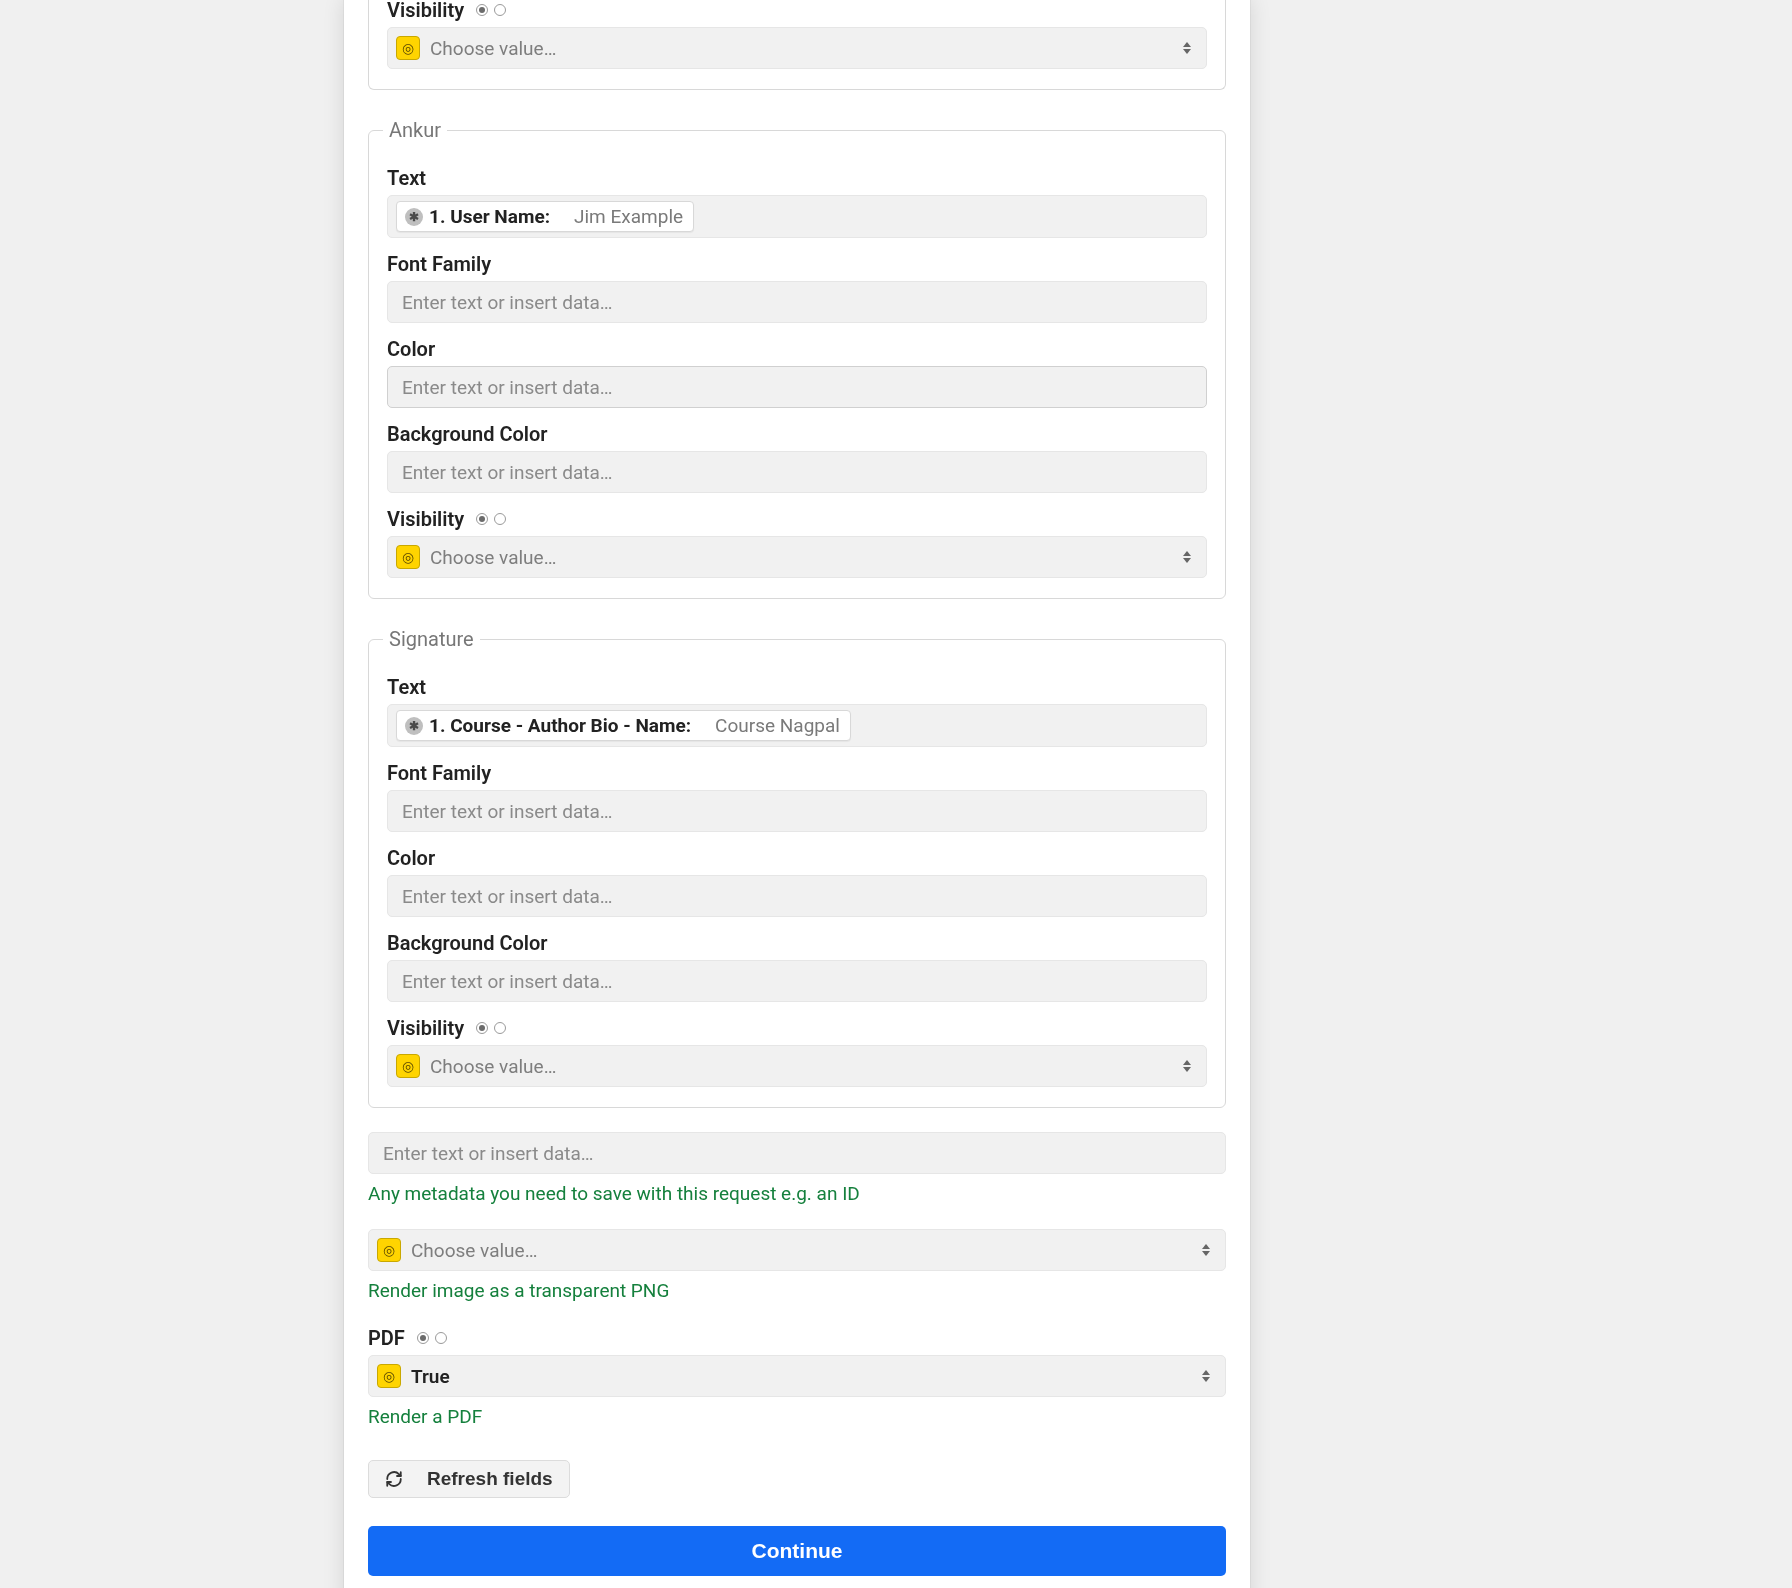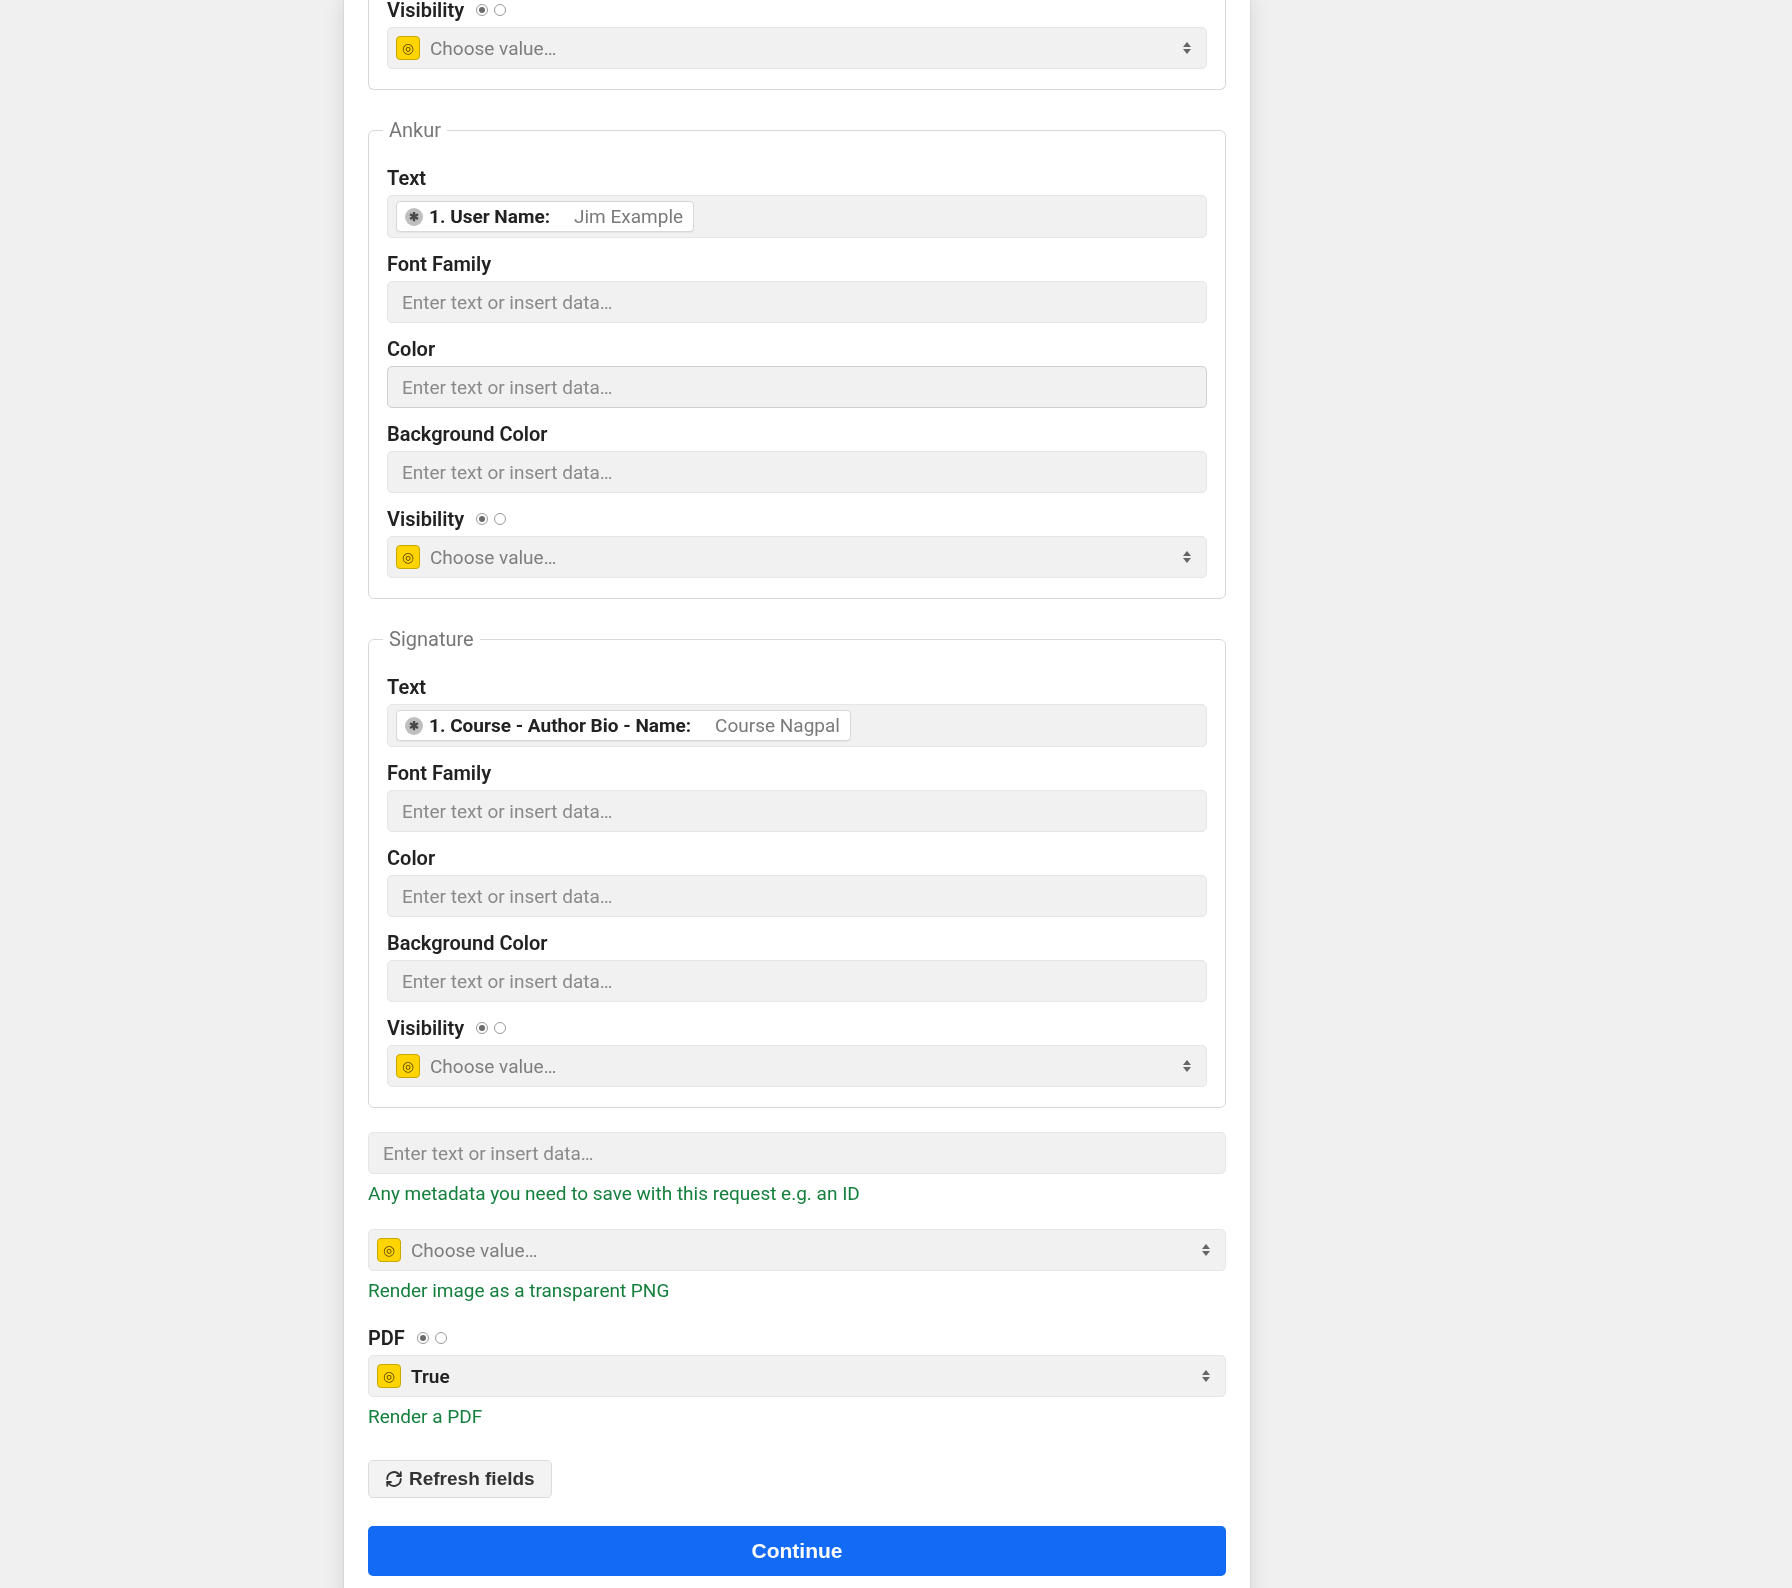--- a/index.html
+++ b/index.html
@@ -165,21 +165,21 @@
   .helper {
     color: #15803d;
     font-size: 19px;
     margin-top: 8px;
   }
   
   .refresh-btn {
     margin-top: 32px;
     display: inline-flex;
     align-items: center;
-    gap: 6px;
+    gap: 24px;
     background: #f3f3f3;
     border: 1px solid #dcdcdc;
     border-radius: 5px;
     padding: 7px 16px;
     font-size: 19px;
     font-weight: 600;
     color: #333;
     cursor: pointer;
   }
   .refresh-icon {

